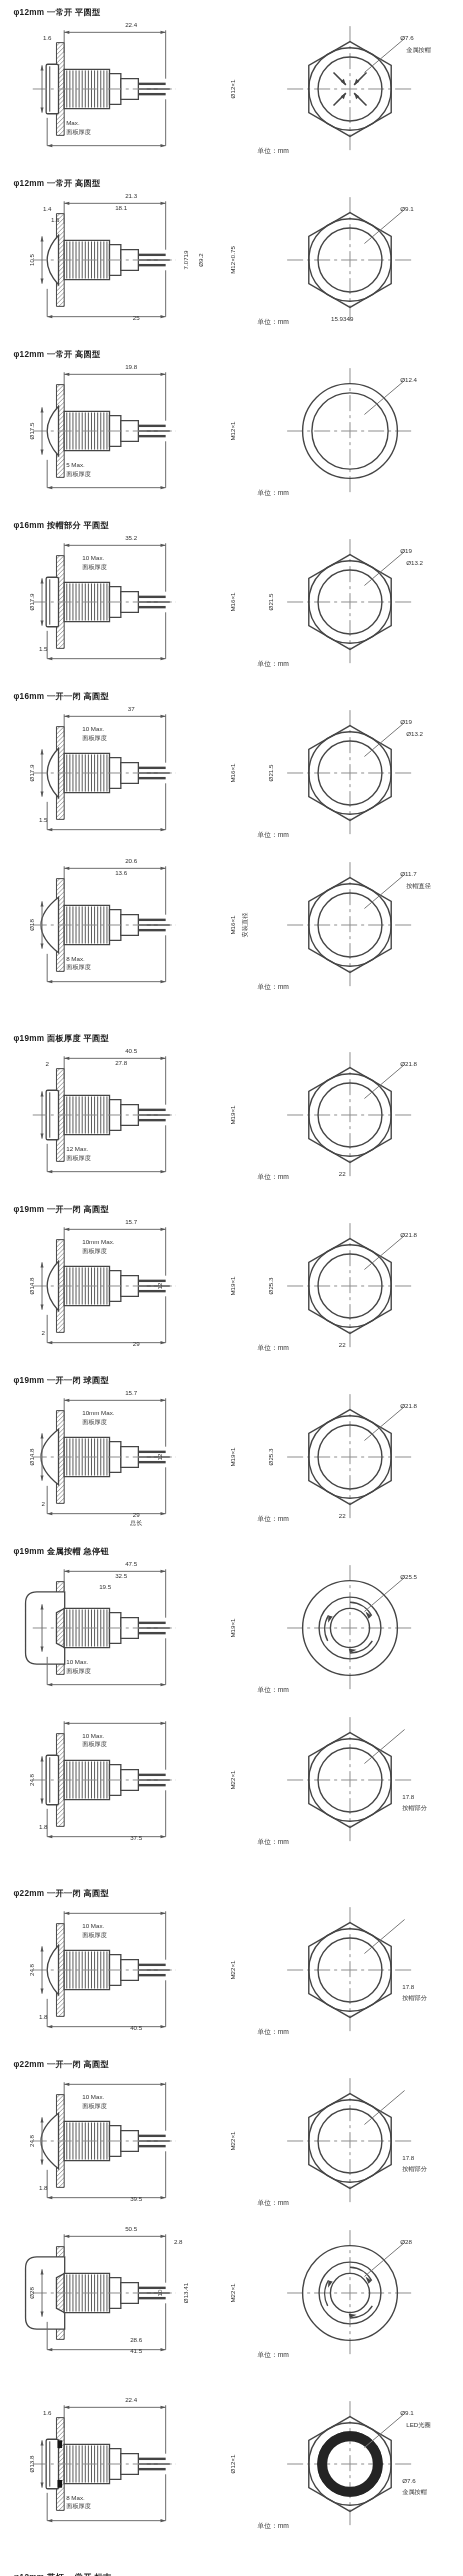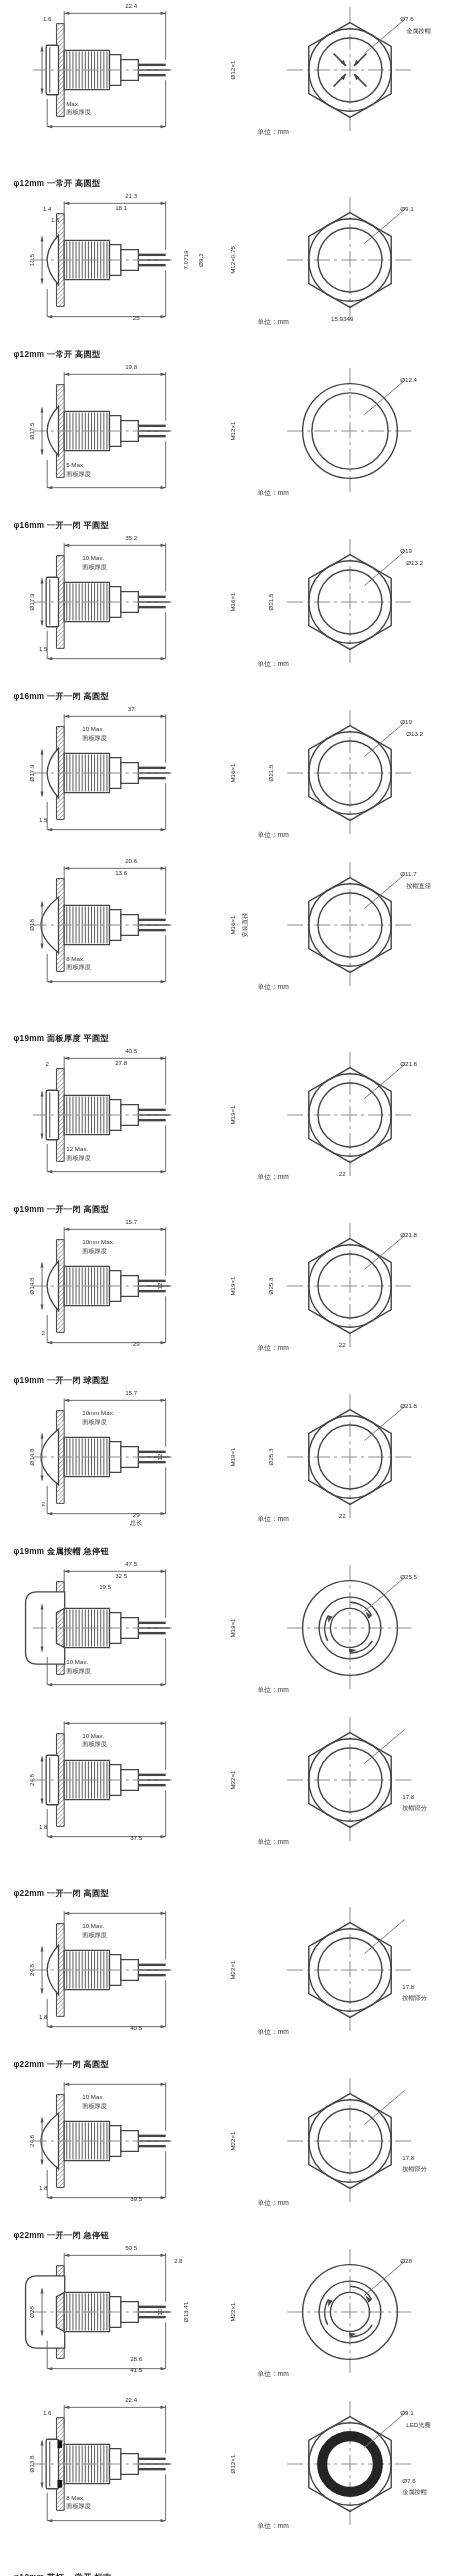--- a/index.html
+++ b/index.html
@@ -14,20 +14,21 @@
   .dim.l{transform:translate(0,-50%);text-align:left;}
   .dim.r90{transform:translate(-50%,-50%) rotate(-90deg);white-space:nowrap;}
   .unit{position:absolute;font-size:6.7px;color:#333;transform:translate(-50%,-50%);}
   svg line,svg path,svg rect,svg circle,svg polygon{vector-effect:non-scaling-stroke;}
 </style>
 </head>
 <body>
 
 <div class="page" id="page-root">
     <div class="sec">
+      <h3 class="sec-title">φ12mm 一常开 平圆型</h3>
       <div class="draw">
         <div class="view" style="left: 10.3px;"><svg width="222" height="136" viewBox="0 0 430 264" xmlns="http://www.w3.org/2000/svg">
             <defs>
               <pattern id="h0" width="6" height="6" patternUnits="userSpaceOnUse" patternTransform="rotate(45)">
                 <line x1="0" y1="0" x2="0" y2="6" stroke="#8a8a8a" stroke-width="1.2"></line>
               </pattern>
             </defs>
             <rect x="80" y="42" width="15" height="180" fill="url(#h0)" stroke="#454545"></rect>
             <rect x="60" y="84" width="24" height="96" rx="3" stroke="#454545" stroke-width="1.3" fill="#ffffff"></rect>
             <line x1="67" y1="88" x2="67" y2="176" stroke="#454545" stroke-width="1"></line>
@@ -216,21 +217,21 @@
         <span class="dim c" style="left: 126px; top: 6.2px;">19.8</span>
         <span class="dim r90" style="left: 27px; top: 70px;">Ø17.5</span>
         <span class="dim r90" style="left: 228px; top: 70px;">M12×1</span>
         <span class="dim l" style="left: 61px; top: 108px;">5 Max.
 面板厚度</span>
         <span class="dim l" style="left: 395px; top: 18.5px;">Ø12.4</span>
         <span class="unit" style="left: 268px; top: 132px;">单位：mm</span>
       </div>
     </div>
     <div class="sec">
-      <h3 class="sec-title">φ16mm 一开一闭 平圆型</h3>
+      <h3 class="sec-title">φ16mm 按帽部分 平圆型</h3>
       <div class="draw">
         <div class="view" style="left: 10.3px;"><svg width="222" height="136" viewBox="0 0 430 264" xmlns="http://www.w3.org/2000/svg">
             <defs>
               <pattern id="h3" width="6" height="6" patternUnits="userSpaceOnUse" patternTransform="rotate(45)">
                 <line x1="0" y1="0" x2="0" y2="6" stroke="#8a8a8a" stroke-width="1.2"></line>
               </pattern>
             </defs>
             <rect x="80" y="42" width="15" height="180" fill="url(#h3)" stroke="#454545"></rect>
             <rect x="60" y="84" width="24" height="96" rx="3" stroke="#454545" stroke-width="1.3" fill="#ffffff"></rect>
             <line x1="67" y1="88" x2="67" y2="176" stroke="#454545" stroke-width="1"></line>
@@ -888,21 +889,20 @@
         <span class="dim r90" style="left: 27px; top: 70px;">24.8</span>
         <span class="dim r90" style="left: 228px; top: 70px;">M22×1</span>
         <span class="dim l" style="left: 397px; top: 87px;">17.8</span>
         <span class="dim l" style="left: 397px; top: 98px;">按帽部分</span>
         <span class="dim c" style="left: 38px; top: 117px;">1.8</span>
         <span class="dim c" style="left: 131px; top: 128px;">39.5</span>
         <span class="unit" style="left: 268px; top: 132px;">单位：mm</span>
       </div>
     </div>
     <div class="sec">
-      <h3 class="sec-title">φ22mm 一开一闭 急停钮</h3>
       <div class="draw">
         <div class="view" style="left: 10.3px;"><svg width="222" height="136" viewBox="0 0 430 264" xmlns="http://www.w3.org/2000/svg">
             <defs>
               <pattern id="h13" width="6" height="6" patternUnits="userSpaceOnUse" patternTransform="rotate(45)">
                 <line x1="0" y1="0" x2="0" y2="6" stroke="#8a8a8a" stroke-width="1.2"></line>
               </pattern>
             </defs>
             <rect x="80" y="42" width="15" height="180" fill="url(#h13)" stroke="#454545"></rect>
             <path d="M96,62 L42,62 Q20,62 20,84 L20,180 Q20,202 42,202 L96,202 L96,170 L80,162 L80,102 L96,94 Z" stroke="#454545" stroke-width="1.3" fill="#ffffff"></path>
             <rect x="95" y="94" width="88" height="76" stroke="#454545" stroke-width="1.3" fill="#ffffff"></rect>

